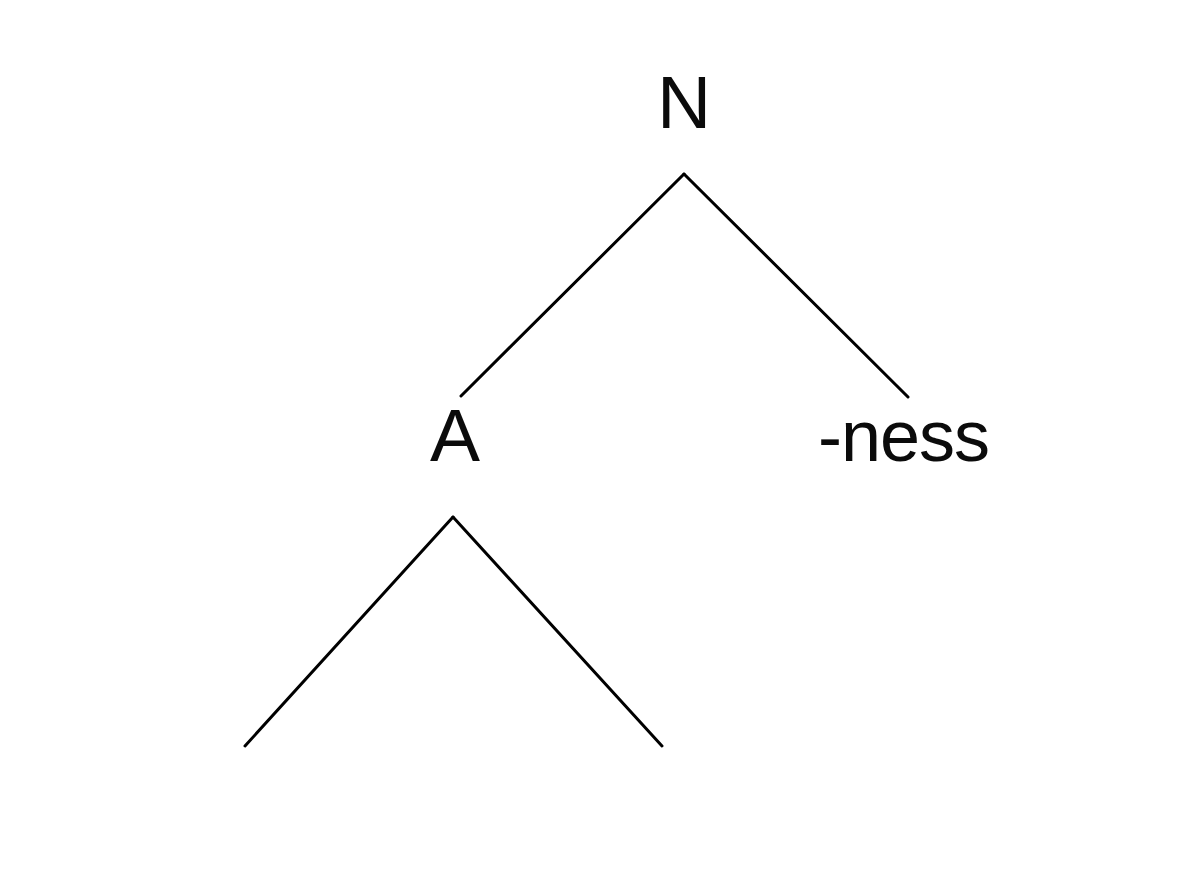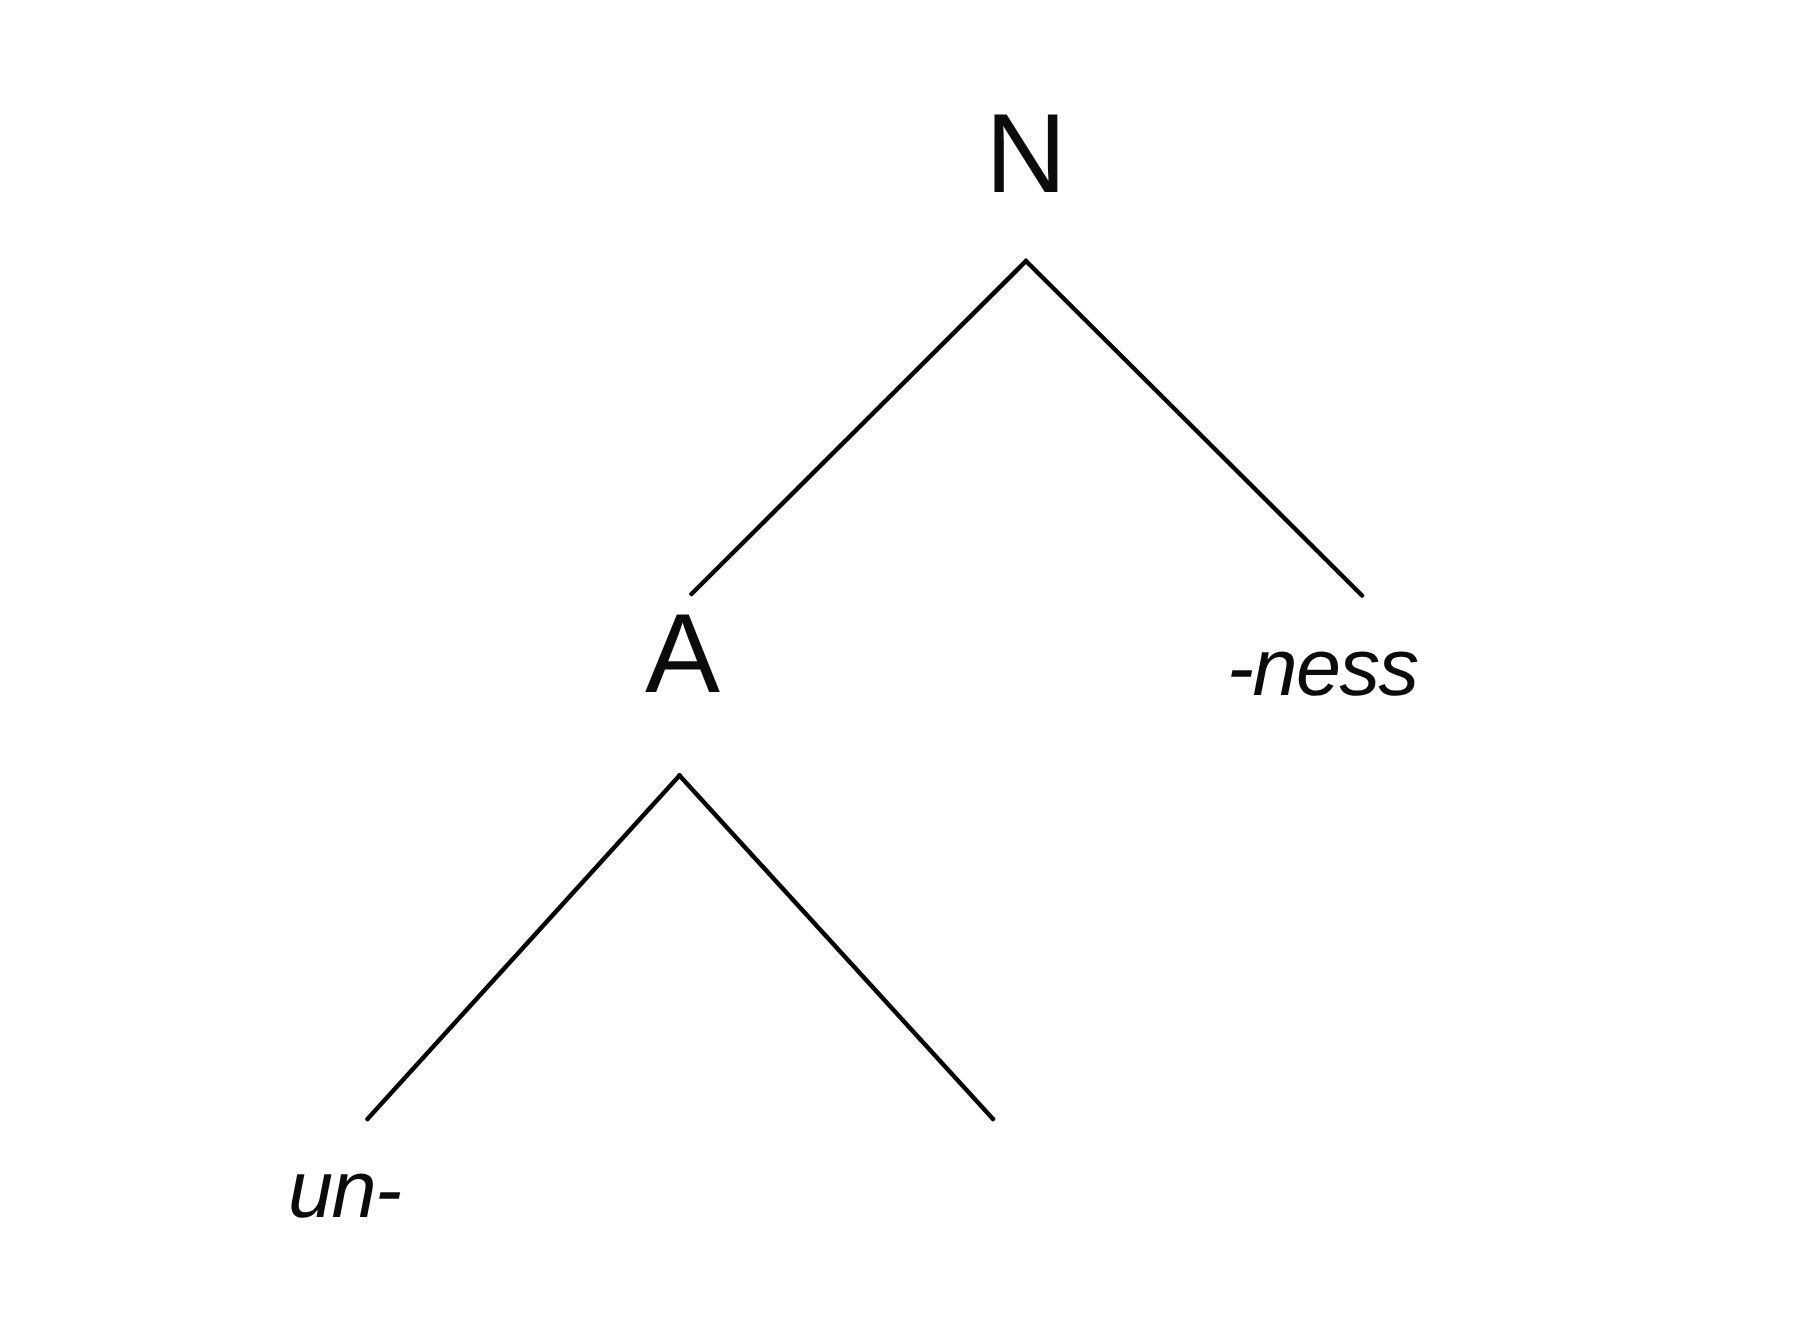--- a/index.html
+++ b/index.html
@@ -37,22 +37,21 @@
     user-select: none;
   }
   
   .cat-label {
     font-style: normal;
     font-size: 75px;
     letter-spacing: 0px;
   }
   
   .morph-label {
-    font-style: italic;
-    font-size: 54px;
+    font-size: 72px;
     letter-spacing: -1px;
   }
 
   
   #label-N     { left: 684px; top: 140px; transform: translate(-50%, -100%); }
   #label-A     { left: 455px; top: 473px; transform: translate(-50%, -100%); }
   #label-ness  { left: 818px; top: 472px; transform: translate(0, -100%); }
   #label-un    { left: 192px; top: 820px; transform: translate(0, -100%); }
   #label-happy { left: 552px; top: 820px; transform: translate(0, -100%); }
 </style>
@@ -69,16 +68,15 @@
       <line x1="453" y1="517" x2="662" y2="746"></line>
     </g>
   </svg>
 
   <span id="label-N" class="node-label cat-label" style="left: 684px; top: 140px; transform: translate(-50%, -100%); color: rgb(11, 11, 11);">N</span>
 
   <span id="label-A" class="node-label cat-label" style="left: 455px; top: 473px; transform: translate(-50%, -100%); color: rgb(11, 11, 11);">A</span>
 
   <span id="label-ness" class="node-label morph-label" style="left: 818px; top: 472px; transform: translate(0px, -100%); color: rgb(11, 11, 11);">-ness</span>
 
-  <span id="label-un" class="node-label morph-label" style="left: 192px; top: 820px; transform: translate(0px, -100%); color: rgb(11, 11, 11);">un-</span>
 
 
 </div>
 
 </body></html>

